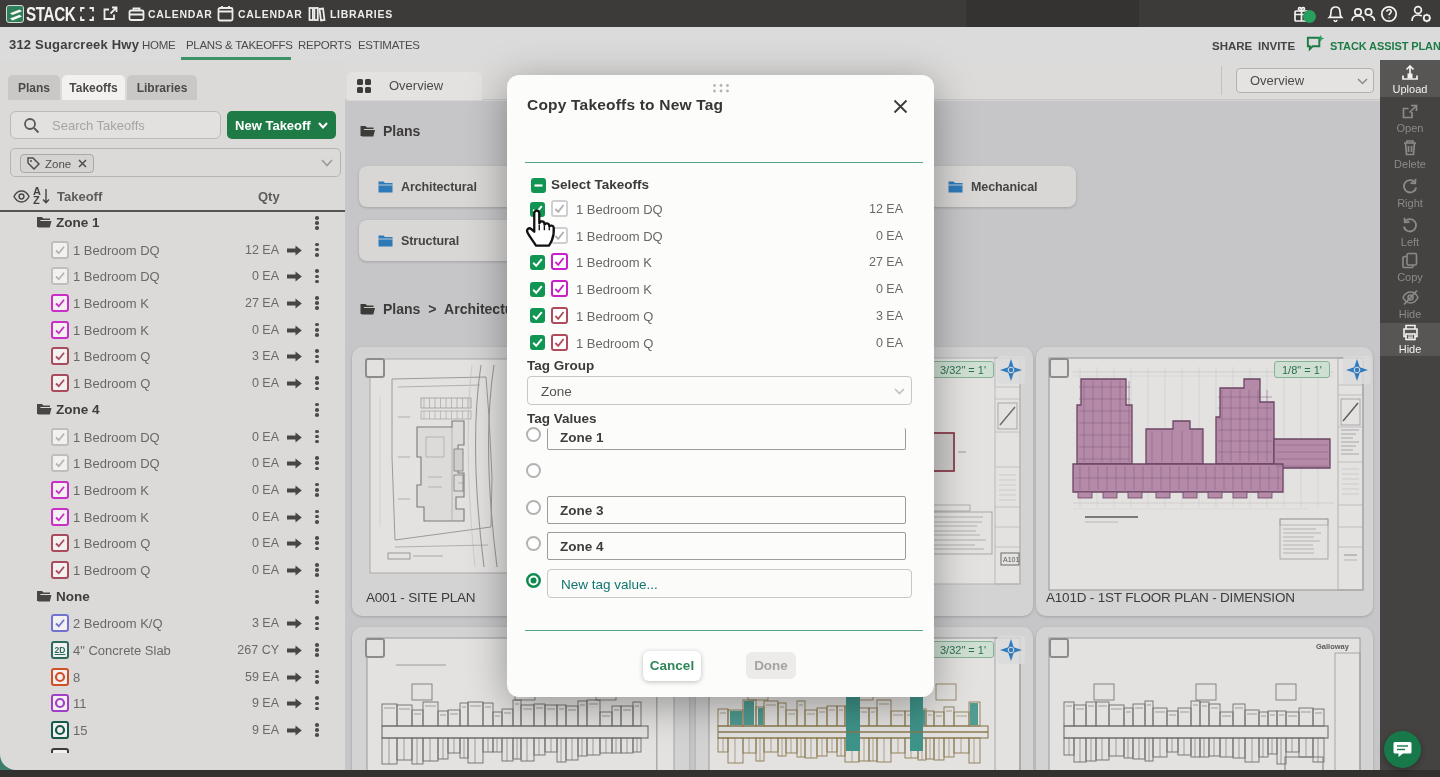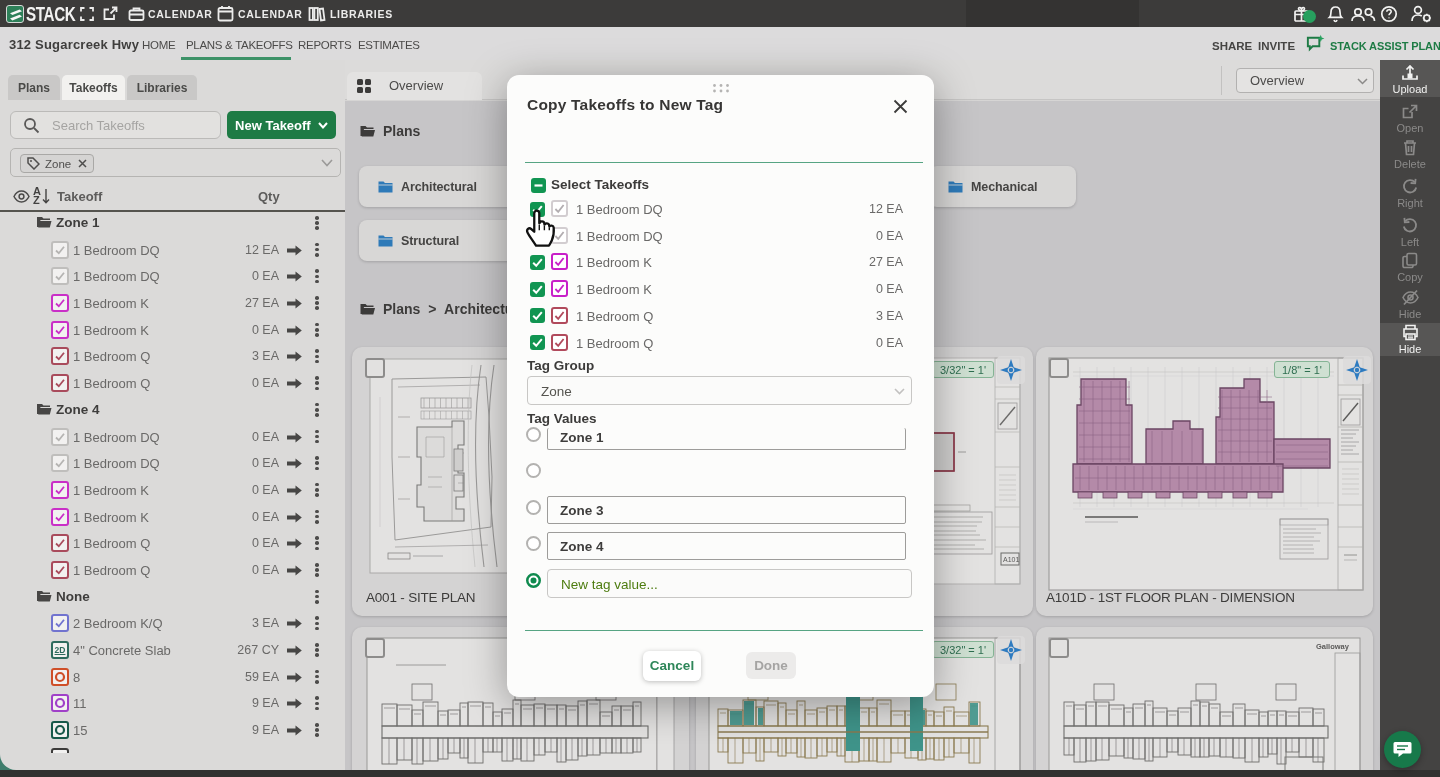--- a/index.html
+++ b/index.html
@@ -1223,21 +1223,21 @@
   <div class="radio" style="top:461px"></div>
   <div class="zbox" style="top:457px">
       <div class="abs" style="left:12px;top:6px">Zone 4</div>
     </div>
   <div class="radio checked" style="top:498px;border-color:#0f8a4e;background:#0f8a4e">
       <svg width="15" height="15" viewBox="0 0 15 15" style="position:absolute;left:-2px;top:-2px">
         <circle cx="7.5" cy="7.5" r="4" fill="none" stroke="#fff" stroke-width="2"></circle>
       </svg>
     </div>
   <div class="m-input" style="left:40px;top:494px;width:365px;height:29px">
-      <div class="abs" style="left:13px;top:7px;color:#4d7c0f">New tag value...</div>
+      <div class="abs" style="left:13px;top:7px;color:#0f766e">New tag value...</div>
     </div>
   <div id="m-div2"></div>
   <div id="btn-cancel">Cancel</div>
   <div id="btn-done">Done</div>
   <svg class="abs" style="left:17px;top:131px" width="39" height="44" viewBox="0 0 44 50">
     <path d="M13.5 45 C11 41 5.5 33.5 3.8 30 C2.2 26.6 5.4 24 8.2 26.2 L11.5 29.3 L11.5 8.3 C11.5 4.2 17.2 4.2 17.2 8.3 L17.2 19.5 L17.6 19.5 C17.9 16.8 22.6 16.9 22.9 19.8 L23.2 21.2 C23.8 19 28 19.3 28.4 21.8 L28.7 23.4 C29.5 21.6 33.3 21.9 33.6 24.6 C33.9 28.4 33.8 33.8 31.5 39 C29.8 42.8 28.2 45 28.2 45 Z" fill="#fff" stroke="#111" stroke-width="2.6" stroke-linejoin="round"></path>
     <g stroke="#111" stroke-width="1.6" fill="none">
         <path d="M17.2 21 V27.5 M23 22.5 V27.5 M28.6 24.5 V27.5"></path>
       </g>
   </svg>

